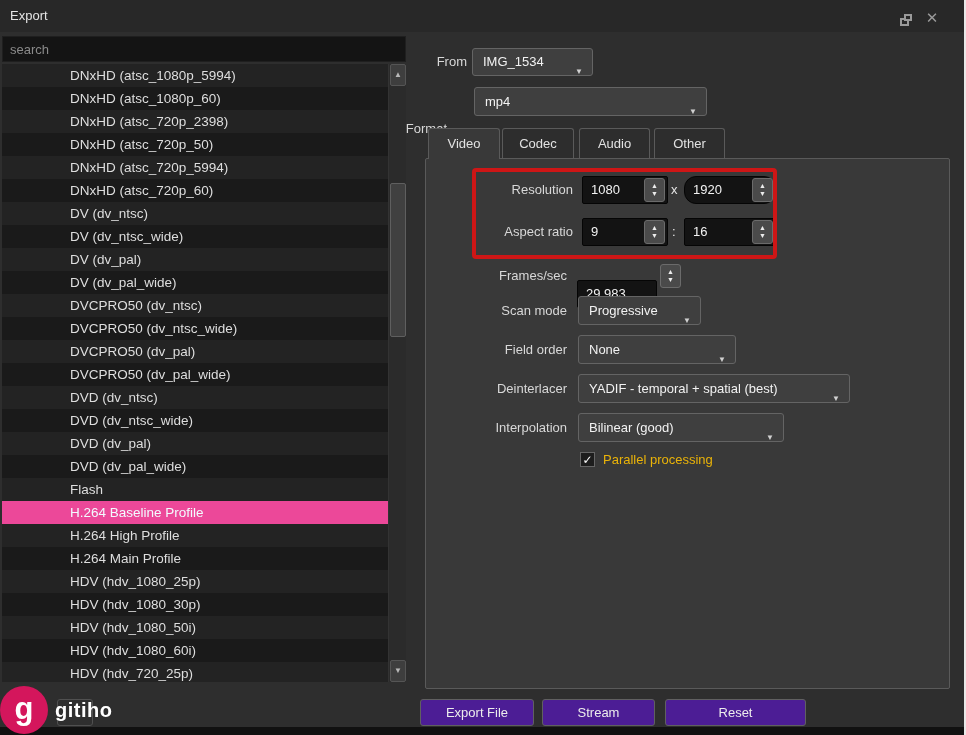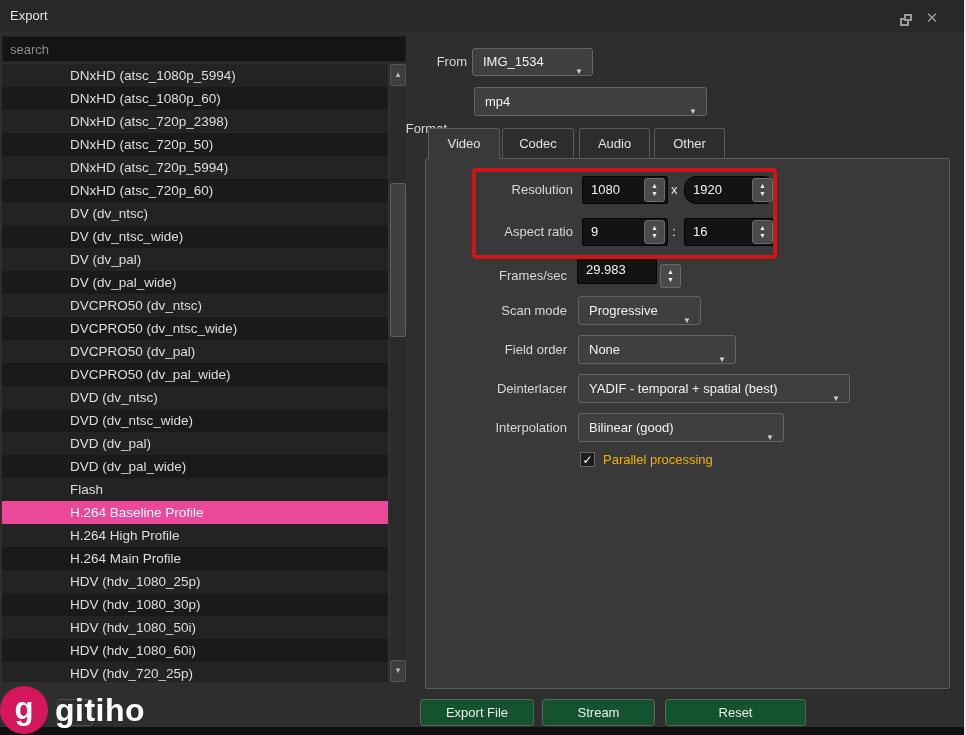--- a/index.html
+++ b/index.html
@@ -80,32 +80,32 @@
 
   .sep { font-size:13px; color:#e6e6e6; z-index:5; }
 
   
   #parallel-checkbox { left:580px; top:452px; width:15px; height:15px; background:#1d1d1d;
                        border:1px solid #666; color:#fff; font-size:12px; line-height:14px;
                        text-align:center; cursor:pointer; z-index:5; }
 
   
   .btn {
-    top:699px; height:27px; background:#14532d; border:1px solid #606060; border-radius:3px;
+    top:699px; height:27px; background:#4c1d95; border:1px solid #606060; border-radius:3px;
     color:#ececec; font-size:13px; text-align:center; line-height:25px; cursor:pointer;
   }
 
   #ghost-btn { left:57px; top:699px; width:36px; height:27px; background:#2f2f2f;
                border:1px solid #505050; border-radius:3px; }
 
   
   #watermark { left:0; top:686px; z-index:10; display:flex; align-items:center; }
   #wm-circle { width:48px; height:48px; border-radius:50%; background:#d4165c;
                color:#fff; font-size:31px; font-weight:800; text-align:center; line-height:46px; }
-  #wm-text { margin-left:7px; color:#fff; font-size:32px; font-weight:800; letter-spacing:0.5px; }
+  #wm-text { margin-left:7px; color:#fff; font-size:20px; font-weight:800; letter-spacing:0.5px; }
 
   #bottom-strip { left:0; top:727px; width:966px; height:8px; background:#111; z-index:9; }
   #right-edge { left:964px; top:0; width:2px; height:735px; background:#e8e8e8; z-index:11; }
 
   .z5 { z-index:5; }
 </style>
 </head>
 <body>
 
 <div id="stage">
@@ -210,21 +210,21 @@
   <div class="abs sep" style="left:672px;top:224px;">:</div>
   <div class="abs spinfield z5" style="left:684px;top:218px;width:92px;">
     <span>16</span>
     <span class="spinbtn">
       <span>▲</span>
       <span>▼</span>
     </span>
   </div>
 
   <div class="abs flabel z5" style="left:427px;top:268px;width:140px;">Frames/sec</div>
-  <div class="abs spinfield z5" style="left:577px;top:256px;width:80px;">
+  <div class="abs spinfield z5" style="left:577px;top:280px;width:80px;">
     <span>29.983</span>
   </div>
   <div class="abs spinbtn z5" style="left:660px;top:264px;">
     <span>▲</span>
     <span>▼</span>
   </div>
 
   <div class="abs flabel z5" style="left:427px;top:303px;width:140px;">Scan mode</div>
   <div class="abs combo z5" style="left:578px;top:296px;width:123px;">
     <span>Progressive</span>

